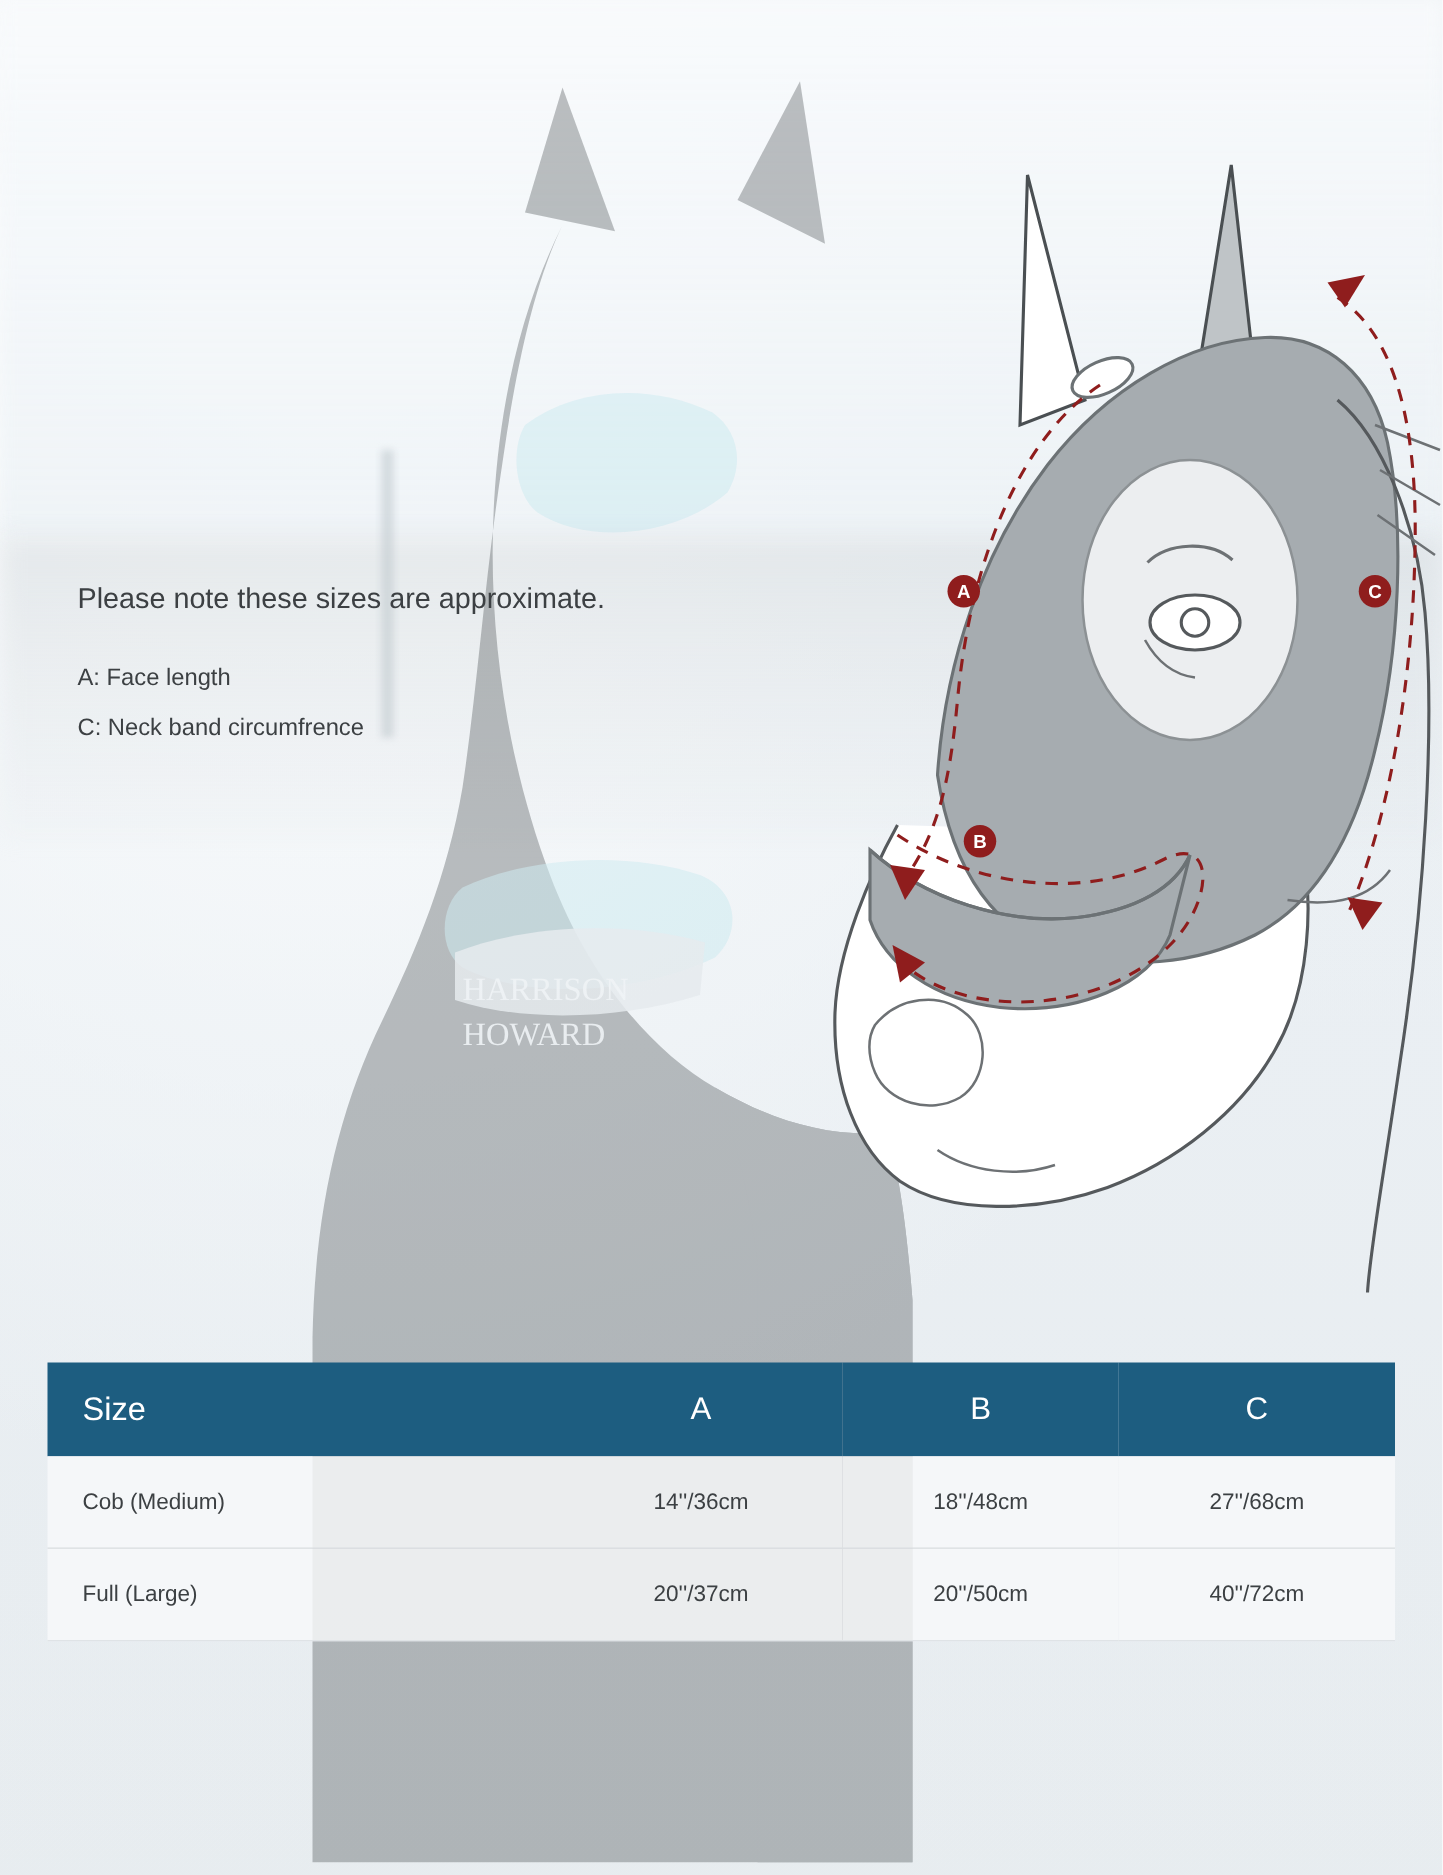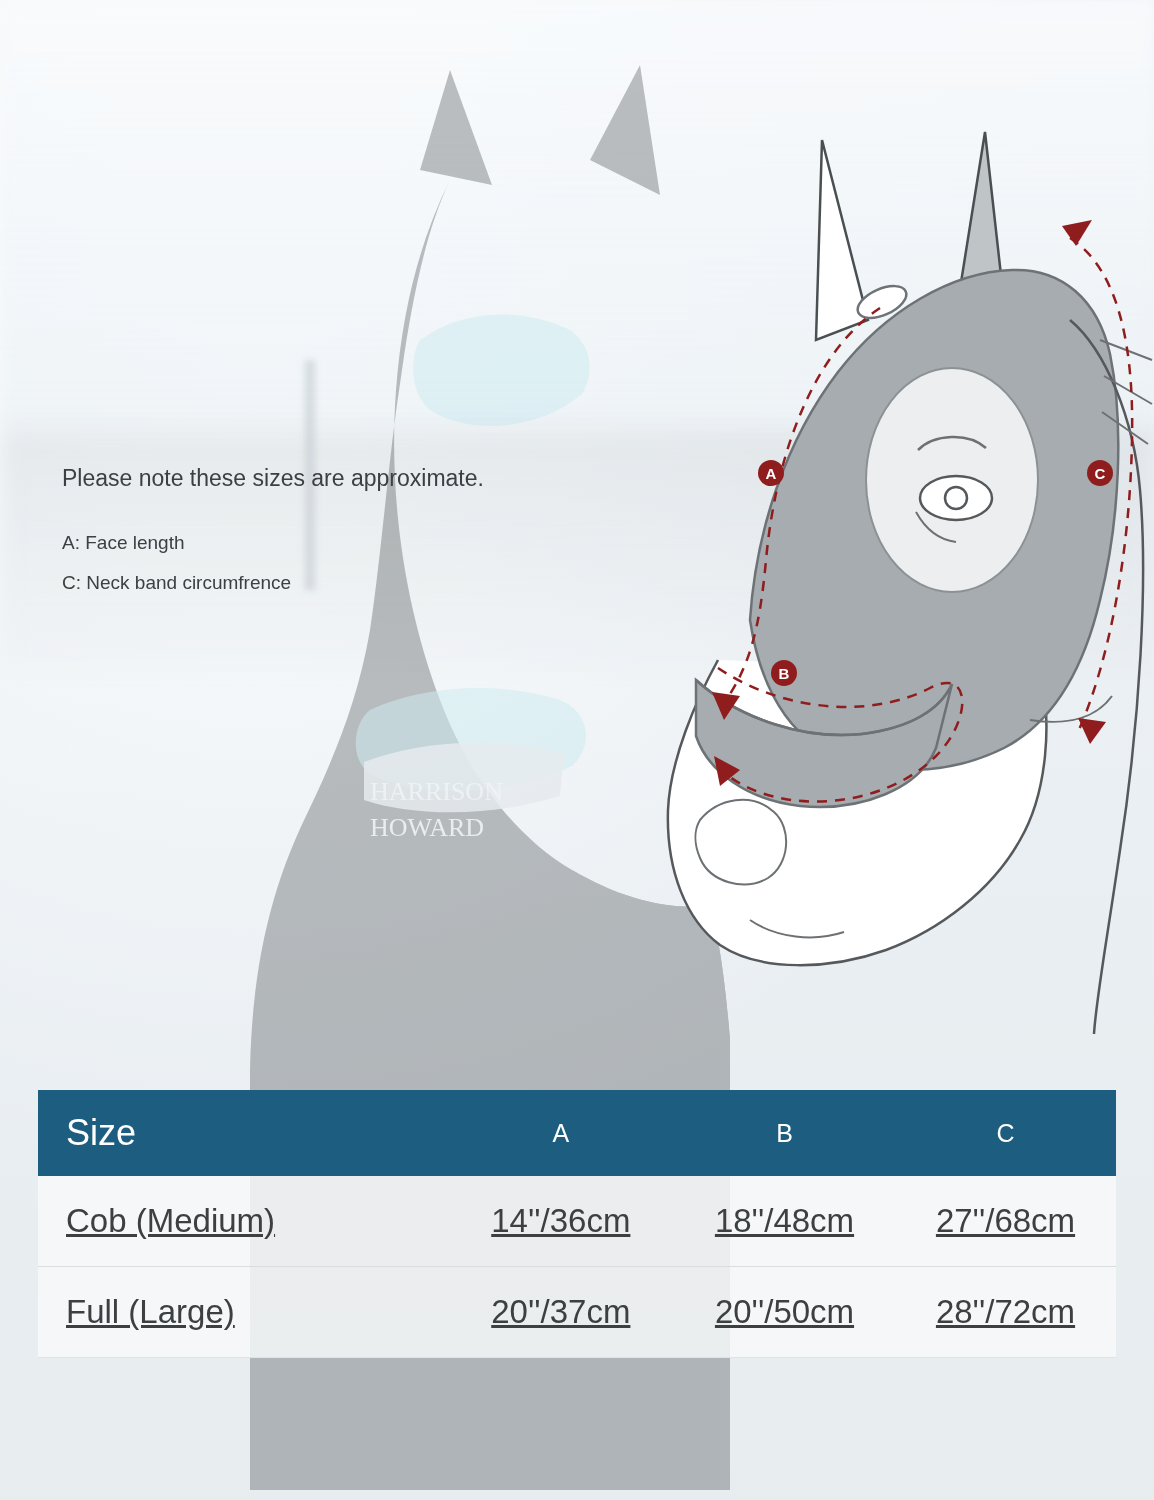--- a/index.html
+++ b/index.html
@@ -112,30 +112,29 @@
     background: #1d5d80;
     color: #ffffff;
     font-size: 25px;
     font-weight: normal;
     padding: 22px 0 22px 0;
     text-align: center;
   }
   table.size-table thead th.col-size {
     text-align: left;
     padding-left: 28px;
-    font-size: 36px;
+    font-size: 26px;
   }
   table.size-table tbody td {
-    font-size: 33px;
+    font-size: 18px;
     color: #3c4043;
     padding: 26px 0;
     text-align: center;
     background: rgba(248,249,250,0.82);
     border-bottom: 1px solid #d9dde0;
-    text-decoration: underline;
   }
   table.size-table tbody td.col-size {
     text-align: left;
     padding-left: 28px;
   }
   table.size-table tbody tr:last-child td {
     border-bottom: 1px solid #dfe3e6;
   }
 
   
@@ -275,19 +274,19 @@
         <tr>
           <td class="col-size">Cob (Medium)</td>
           <td>14''/36cm</td>
           <td>18''/48cm</td>
           <td>27''/68cm</td>
         </tr>
         <tr>
           <td class="col-size">Full (Large)</td>
           <td>20''/37cm</td>
           <td>20''/50cm</td>
-          <td>28''/72cm</td>
+          <td>40''/72cm</td>
         </tr>
       </tbody>
     </table>
   </div>
 
 </div>
 
 </body></html>

